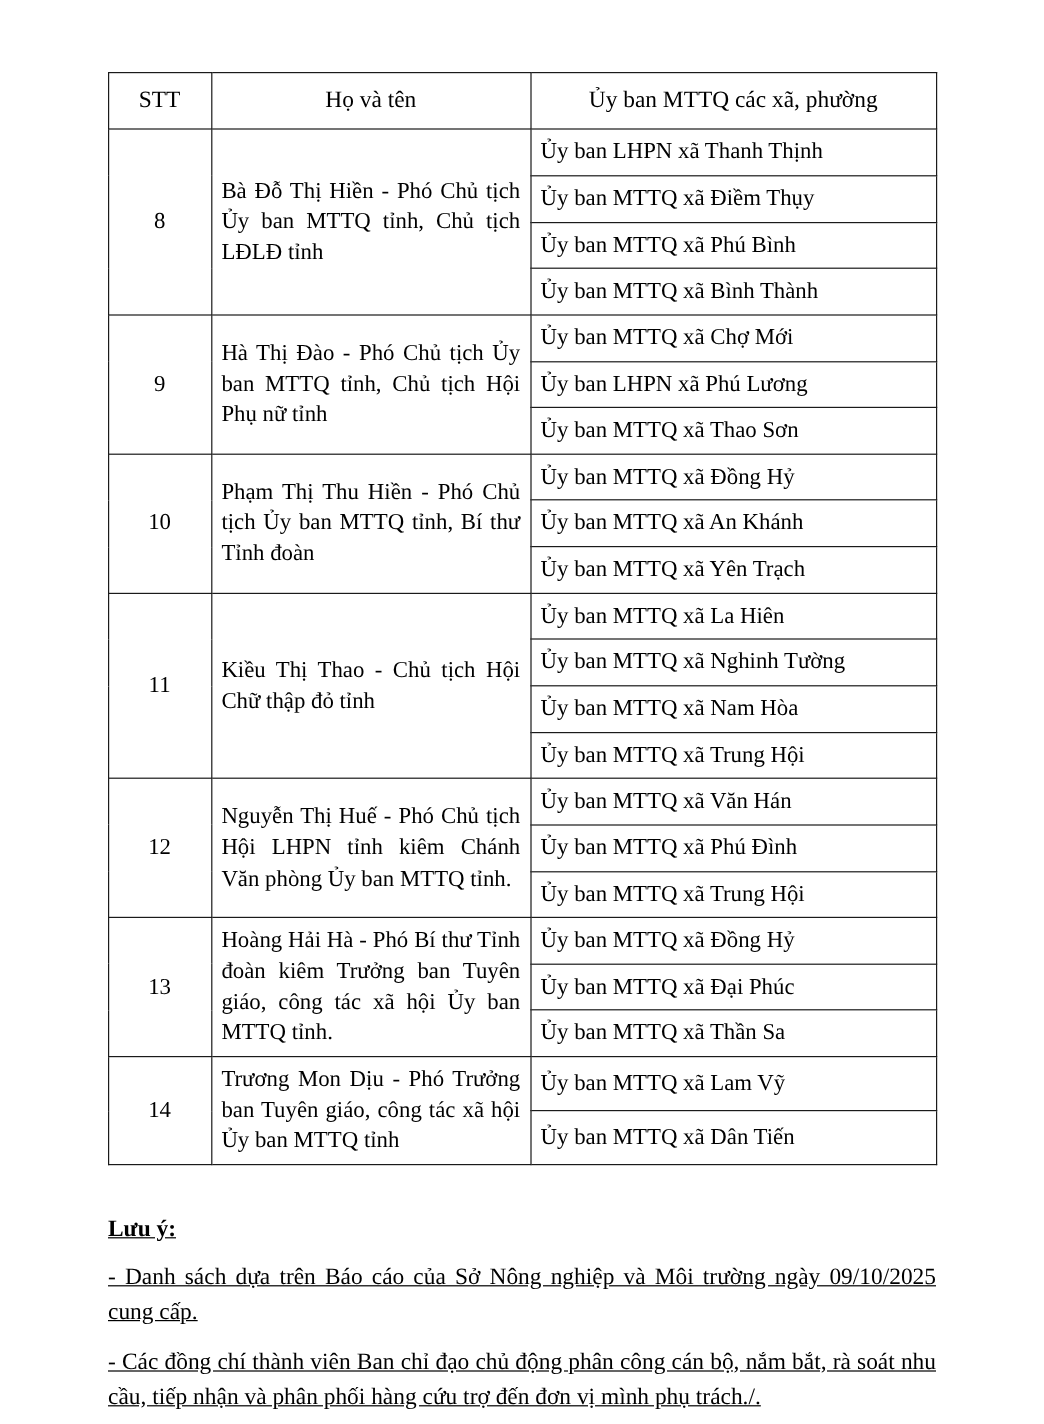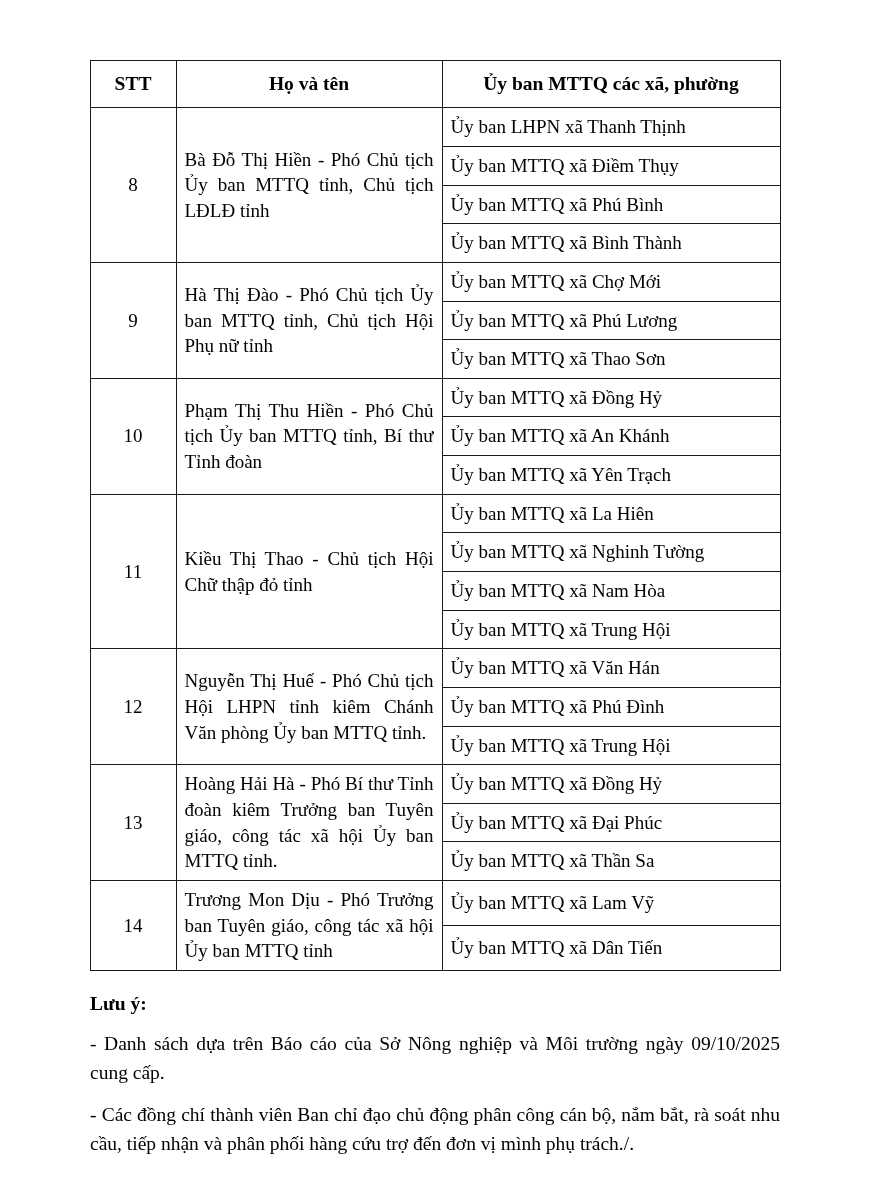--- a/index.html
+++ b/index.html
@@ -31,21 +31,21 @@
   table.main-table th,
   table.main-table td {
     border: 1px solid #1a1a1a;
     vertical-align: middle;
     padding: 6px 8px;
     font-size: 19px;
     line-height: 1.35;
   }
   table.main-table th {
     text-align: center;
-    font-weight: bold;
+    font-weight: normal;
     font-size: 19.5px;
     padding: 10px 6px;
   }
   col.col-stt { width: 86px; }
   col.col-name { width: 266px; }
   col.col-unit { width: 338px; }
 
   td.stt-cell {
     text-align: center;
     font-size: 19px;
@@ -54,22 +54,23 @@
     text-align: justify;
     text-justify: inter-word;
     padding: 8px 10px 8px 10px;
   }
   td.unit-cell {
     text-align: left;
     padding: 7px 10px;
     height: 24px;
   }
   .notes {
-    margin: 22px auto 0 auto;
+    margin: 43px auto 0 auto;
     width: 690px;
+    text-decoration: underline;
   }
   .notes-title {
     font-weight: bold;
     font-size: 19.5px;
     margin-bottom: 14px;
   }
   .note-line {
     font-size: 19.5px;
     line-height: 1.5;
     margin-bottom: 12px;
@@ -109,21 +110,21 @@
         </tr>
         <tr>
           <td class="unit-cell">Ủy ban MTTQ xã Bình Thành</td>
         </tr>
         <tr>
           <td class="stt-cell" rowspan="3">9</td>
           <td class="name-cell" rowspan="3">Hà Thị Đào - Phó Chủ tịch Ủy ban MTTQ tỉnh, Chủ tịch Hội Phụ nữ tỉnh</td>
           <td class="unit-cell">Ủy ban MTTQ xã Chợ Mới</td>
         </tr>
         <tr>
-          <td class="unit-cell">Ủy ban MTTQ xã Phú Lương</td>
+          <td class="unit-cell">Ủy ban LHPN xã Phú Lương</td>
         </tr>
         <tr>
           <td class="unit-cell">Ủy ban MTTQ xã Thao Sơn</td>
         </tr>
         <tr>
           <td class="stt-cell" rowspan="3">10</td>
           <td class="name-cell" rowspan="3">Phạm Thị Thu Hiền - Phó Chủ tịch Ủy ban MTTQ tỉnh, Bí thư Tỉnh đoàn</td>
           <td class="unit-cell">Ủy ban MTTQ xã Đồng Hỷ</td>
         </tr>
         <tr>

